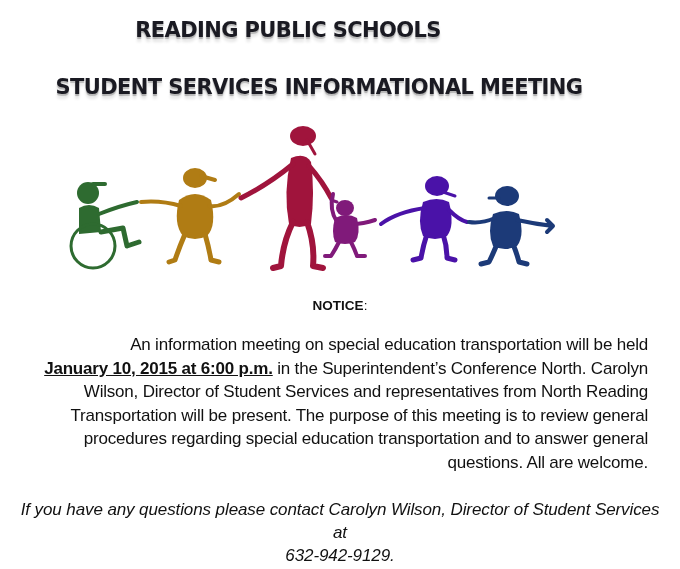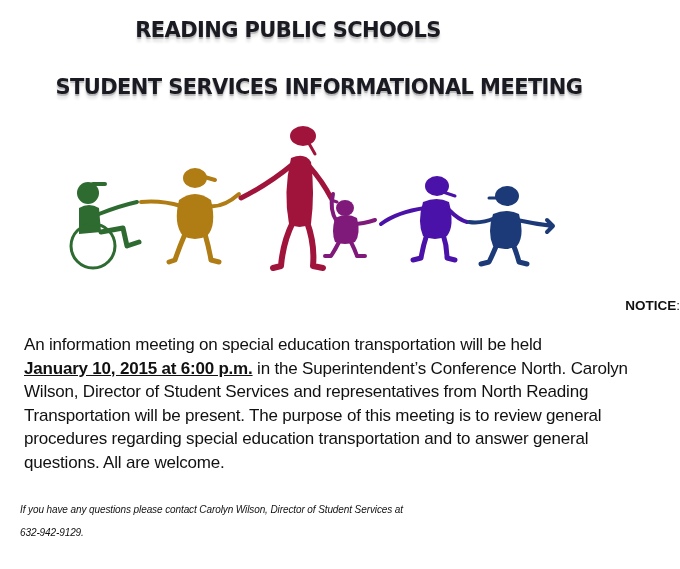--- a/index.html
+++ b/index.html
@@ -6,30 +6,30 @@
     body { width: 680px; height: 569px; position: relative; overflow: hidden; font-family: "Liberation Sans", "DejaVu Sans", sans-serif; color: #111; }
     .heading {
       position: absolute; left: 0; width: 680px; text-align: center;
       font-family: "DejaVu Sans", sans-serif; font-weight: bold; font-size: 21px;
       letter-spacing: -0.6px; color: #1a1a22;
       text-shadow: 0 2px 1px rgba(0,0,0,0.25), 0 5px 3px rgba(0,0,0,0.10);
     }
     #h1 { top: 18px; left: -52px; }
     #h2 { top: 75px; left: -21px; }
     #clipart { position: absolute; left: 55px; top: 118px; width: 520px; height: 160px; }
-    .notice-label { position: absolute; top: 298px; left: 0; width: 680px; text-align: right; font-size: 13.5px; }
+    .notice-label { position: absolute; top: 298px; left: 0; width: 680px; text-align: center; font-size: 13.5px; }
     .notice-label b { font-weight: bold; }
     .body-text {
-      position: absolute; top: 333px; left: 24px; width: 640px; text-align: left;
+      position: absolute; top: 333px; left: 8px; width: 640px; text-align: right;
       font-size: 17px; line-height: 23.6px; color: #111; letter-spacing: -0.2px;
     }
     .date { font-weight: bold; text-decoration: underline; }
     .contact {
-      position: absolute; top: 498px; left: 20px; width: 640px; text-align: left;
-      font-style: italic; font-size: 10px; line-height: 23px; color: #111; letter-spacing: -0.1px;
+      position: absolute; top: 498px; left: 20px; width: 640px; text-align: center;
+      font-style: italic; font-size: 17px; line-height: 23px; color: #111; letter-spacing: -0.1px;
     }
   </style>
 </head>
 <body>
 
 <div class="heading" id="h1">READING PUBLIC SCHOOLS</div>
 <div class="heading" id="h2">STUDENT SERVICES INFORMATIONAL MEETING</div>
 
 <svg id="clipart" viewBox="0 0 520 160" xmlns="http://www.w3.org/2000/svg">
 

